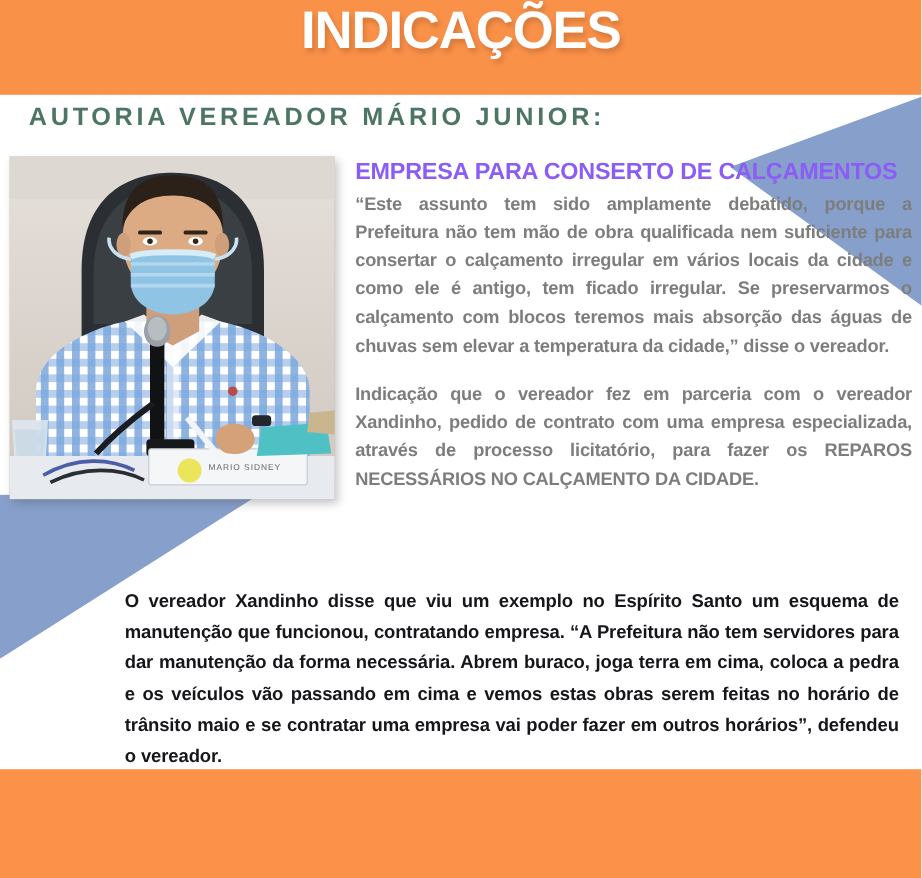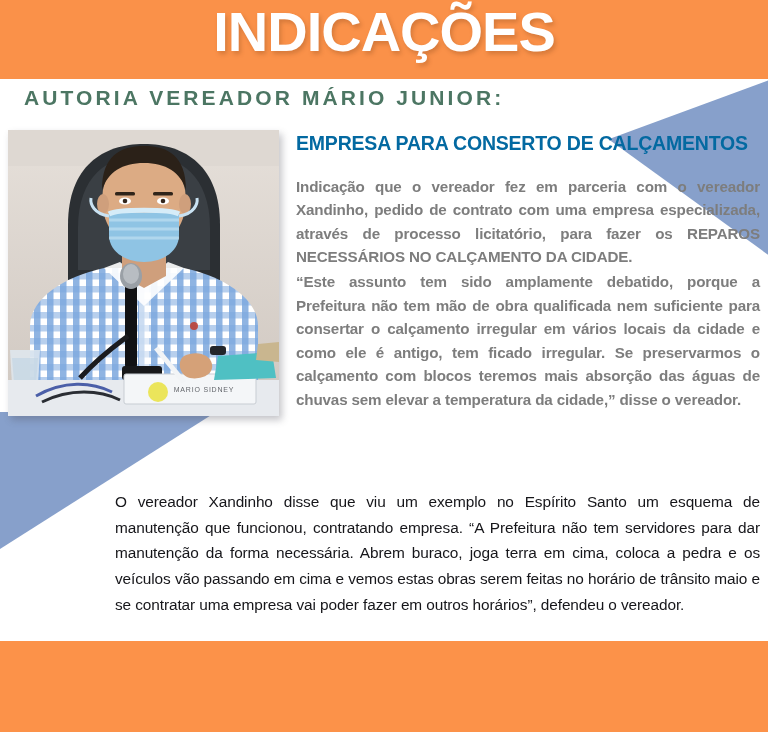--- a/index.html
+++ b/index.html
@@ -29,21 +29,21 @@
     width:768px; height:91px;
     background:#fc9249;
   }
 
   
   .title {
     position:absolute;
     left:0; top:4px;
     width:768px;
     text-align:center;
-    font-size:56px;
+    font-size:44px;
     font-weight:bold;
     letter-spacing:-1px;
     color:#ffffff;
     line-height:1.0;
     text-shadow:2px 3px 4px rgba(120,60,20,0.28);
     white-space:nowrap;
   }
 
   
   .subtitle {
@@ -85,42 +85,42 @@
 
   
   .col-right {
     position:absolute;
     left:296px; top:130px;
     width:464px;
   }
   .heading {
     font-size:19.5px;
     font-weight:bold;
-    color:#0369a1;
+    color:#8b5cf6;
     line-height:1.42;
     letter-spacing:-0.2px;
   }
   .para-gray {
     margin-top:17px;
     font-size:15.2px;
     font-weight:bold;
     color:#7d7d7d;
     line-height:1.55;
     text-align:justify;
     letter-spacing:-0.15px;
   }
   .para-gray.second { margin-top:1px; }
 
   
   .para-dark {
     position:absolute;
-    left:115px; top:489px;
+    left:104px; top:489px;
     width:645px;
     font-size:15.4px;
-    font-weight:normal;
+    font-weight:bold;
     color:#16161a;
     line-height:1.67;
     text-align:justify;
     letter-spacing:-0.1px;
   }
 </style>
 </head>
 <body>
 
 <div id="poster">
@@ -214,19 +214,19 @@
 
       <rect x="202" y="216" width="16" height="9" rx="3" fill="#23262b"></rect>
 
       <path d="M28 266 C56 250 84 252 104 262" stroke="#4b5fa8" stroke-width="3" fill="none"></path>
       <path d="M34 272 C62 258 92 260 112 270" stroke="#2a2d33" stroke-width="3" fill="none"></path>
     </svg>
   </div>
 
   <div class="col-right">
     <div class="heading">EMPRESA PARA CONSERTO DE CALÇAMENTOS</div>
+    <div class="para-gray second">“Este assunto tem sido amplamente debatido, porque a Prefeitura não tem mão de obra qualificada nem suficiente para consertar o calçamento irregular em vários locais da cidade e como ele é antigo, tem ficado irregular. Se preservarmos o calçamento com blocos teremos mais absorção das águas de chuvas sem elevar a temperatura da cidade,” disse o vereador.</div>
     <div class="para-gray">Indicação que o vereador fez em parceria com o vereador Xandinho, pedido de contrato com uma empresa especializada, através de processo licitatório, para fazer os REPAROS NECESSÁRIOS NO CALÇAMENTO DA CIDADE.</div>
-    <div class="para-gray second">“Este assunto tem sido amplamente debatido, porque a Prefeitura não tem mão de obra qualificada nem suficiente para consertar o calçamento irregular em vários locais da cidade e como ele é antigo, tem ficado irregular. Se preservarmos o calçamento com blocos teremos mais absorção das águas de chuvas sem elevar a temperatura da cidade,” disse o vereador.</div>
   </div>
 
   <div class="para-dark">O vereador Xandinho disse que viu um exemplo no Espírito Santo um esquema de manutenção que funcionou, contratando empresa. “A Prefeitura não tem servidores para dar manutenção da forma necessária. Abrem buraco, joga terra em cima, coloca a pedra e os veículos vão passando em cima e vemos estas obras serem feitas no horário de trânsito maio e se contratar uma empresa vai poder fazer em outros horários”, defendeu o vereador.</div>
 
 </div>
 
 </body></html>

